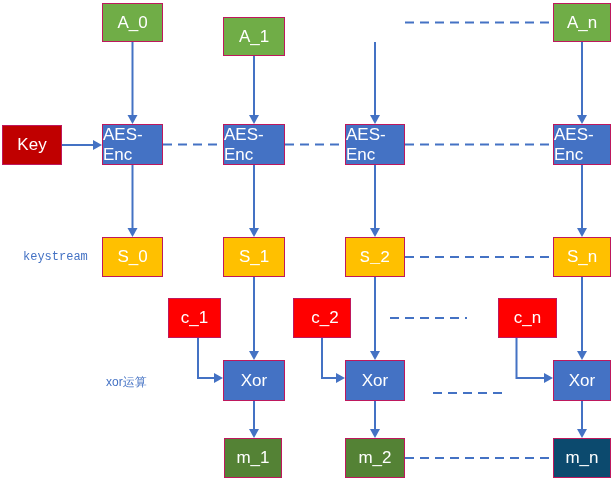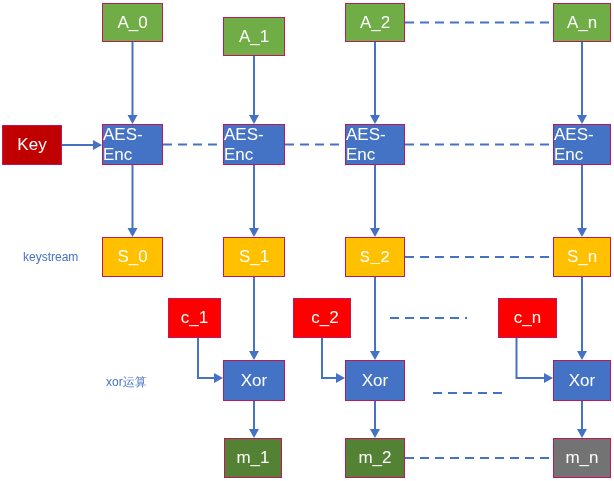--- a/index.html
+++ b/index.html
@@ -58,37 +58,36 @@
       <polygon points="544,373 544,383 553,378" fill="#4472C4"></polygon>
       <line x1="163" y1="144.5" x2="223" y2="144.5" stroke="#4472C4" stroke-width="2" stroke-dasharray="9 6"></line>
       <line x1="285" y1="144.5" x2="345" y2="144.5" stroke="#4472C4" stroke-width="2" stroke-dasharray="9 6"></line>
       <line x1="405" y1="144.5" x2="553" y2="144.5" stroke="#4472C4" stroke-width="2" stroke-dasharray="9 6"></line>
       <line x1="405" y1="22.5" x2="553" y2="22.5" stroke="#4472C4" stroke-width="2" stroke-dasharray="9 6"></line>
       <line x1="405" y1="257" x2="553" y2="257" stroke="#4472C4" stroke-width="2" stroke-dasharray="9 6"></line>
       <line x1="405" y1="458" x2="553" y2="458" stroke="#4472C4" stroke-width="2" stroke-dasharray="9 6"></line>
       <line x1="390" y1="318" x2="467" y2="318" stroke="#4472C4" stroke-width="2" stroke-dasharray="9 6"></line>
       <line x1="433" y1="393" x2="507" y2="393" stroke="#4472C4" stroke-width="2" stroke-dasharray="9 6"></line>
     </svg>
-  <div class="diagram-label" id="label-keystream" style="left: 23px; top: 250px; color: rgb(68, 114, 196);">keystream</div>
+  <div class="diagram-label" id="label-keystream" style="left: 23px; top: 250px; color: rgb(68, 114, 196); font-family: Liberation Mono, monospace;">keystream</div>
   <div class="diagram-label" id="label-xor" style="left: 106px; top: 374px; color: rgb(68, 114, 196);">xor运算</div>
 <div class="node" style="left: 102px; top: 3px; width: 61px; height: 39px; background: rgb(112, 173, 71);">A_0</div>
     <div class="node" style="left: 223px; top: 17px; width: 62px; height: 39px; background: rgb(112, 173, 71);">A_1</div>
-    <div class="node" style="left: 345px; top: 3px; width: 60px; height: 39px; background: rgb(112, 173, 71);">A_2</div>
     <div class="node" style="left: 553px; top: 3px; width: 58px; height: 39px; background: rgb(112, 173, 71);">A_n</div>
     <div class="node" style="left: 2px; top: 125px; width: 60px; height: 40px; background: rgb(192, 0, 0);">Key</div>
     <div class="node" style="left: 102px; top: 124px; width: 61px; height: 41px; background: rgb(68, 114, 196);">AES-Enc</div>
     <div class="node" style="left: 223px; top: 124px; width: 62px; height: 41px; background: rgb(68, 114, 196);">AES-Enc</div>
     <div class="node" style="left: 345px; top: 124px; width: 60px; height: 41px; background: rgb(68, 114, 196);">AES-Enc</div>
     <div class="node" style="left: 553px; top: 124px; width: 58px; height: 41px; background: rgb(68, 114, 196);">AES-Enc</div>
     <div class="node" style="left: 102px; top: 237px; width: 61px; height: 40px; background: rgb(255, 192, 0);">S_0</div>
     <div class="node" style="left: 223px; top: 237px; width: 62px; height: 40px; background: rgb(255, 192, 0);">S_1</div>
     <div class="node" style="left: 345px; top: 237px; width: 60px; height: 40px; background: rgb(255, 192, 0); font-family: Liberation Mono, monospace;">S_2</div>
     <div class="node" style="left: 553px; top: 237px; width: 58px; height: 40px; background: rgb(255, 192, 0);">S_n</div>
     <div class="node" style="left: 168px; top: 298px; width: 53px; height: 40px; background: rgb(255, 0, 0);">c_1</div>
     <div class="node" style="left: 293px; top: 298px; width: 58px; height: 40px; background: rgb(255, 0, 0); padding-left: 6px;">c_2</div>
     <div class="node" style="left: 498px; top: 298px; width: 59px; height: 40px; background: rgb(255, 0, 0);">c_n</div>
     <div class="node" style="left: 223px; top: 360px; width: 62px; height: 41px; background: rgb(68, 114, 196);">Xor</div>
     <div class="node" style="left: 345px; top: 360px; width: 60px; height: 41px; background: rgb(68, 114, 196);">Xor</div>
     <div class="node" style="left: 553px; top: 360px; width: 58px; height: 41px; background: rgb(68, 114, 196);">Xor</div>
     <div class="node" style="left: 224px; top: 438px; width: 58px; height: 40px; background: rgb(84, 130, 53);">m_1</div>
     <div class="node" style="left: 345px; top: 438px; width: 60px; height: 40px; background: rgb(84, 130, 53);">m_2</div>
-    <div class="node" style="left: 553px; top: 438px; width: 58px; height: 40px; background: #737373;">m_n</div>
+    <div class="node" style="left: 553px; top: 438px; width: 58px; height: 40px; background: #0c4a6e;">m_n</div>
   </div>
 
 </body></html>

